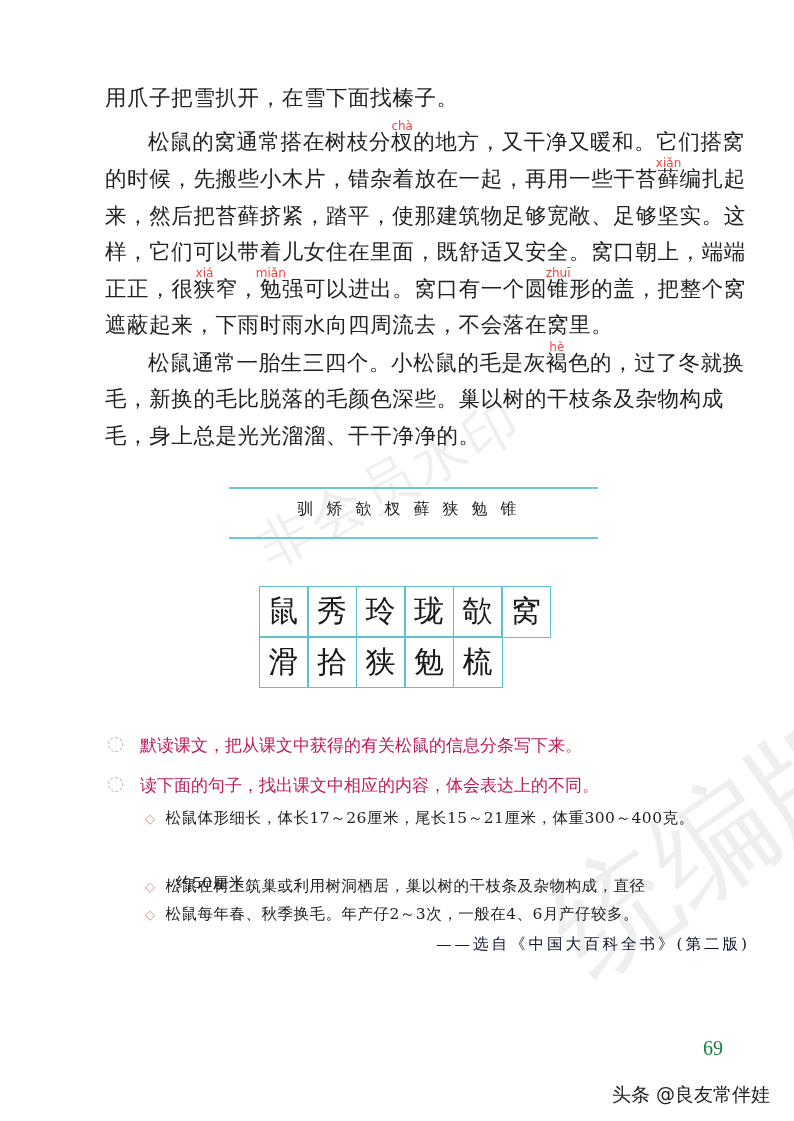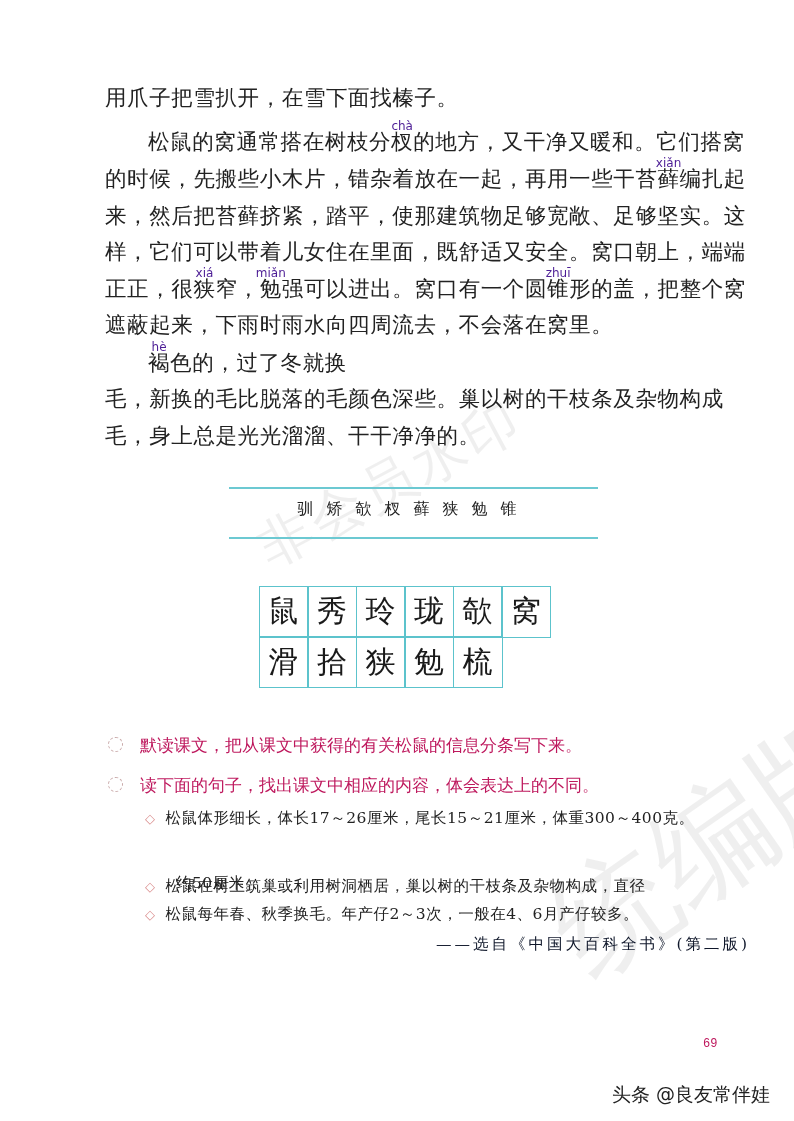--- a/index.html
+++ b/index.html
@@ -6,37 +6,37 @@
   body{width:794px;height:1121px;background:#ffffff;position:relative;overflow:hidden;
        font-family:"DejaVu Serif","Liberation Serif",serif;color:#222;}
   .watermark{position:absolute;color:#000;opacity:0.06;font-family:"DejaVu Sans",sans-serif;
        white-space:nowrap;pointer-events:none;}
   .wm1{left:245px;top:520px;font-size:54px;transform:rotate(-28deg);transform-origin:left top;letter-spacing:4px;}
   .wm2{left:520px;top:880px;font-size:120px;transform:rotate(-35deg);transform-origin:left top;}
   .para-line{position:absolute;left:105px;font-size:21.5px;line-height:24px;white-space:nowrap;letter-spacing:0.6px;}
   .indent{left:148px;text-align:right;}
   .ruby{position:relative;display:inline-block;}
   .ruby .py{position:absolute;left:50%;transform:translateX(-50%);top:-16px;font-size:12px;
-       font-family:"DejaVu Sans",sans-serif;color:#4c1d95;letter-spacing:0;}
+       font-family:"DejaVu Sans",sans-serif;color:#ef4444;letter-spacing:0;}
   .hline{position:absolute;left:229px;width:369px;height:2px;background:#6cc9d2;}
   .new-chars{position:absolute;left:229px;width:369px;top:499px;text-align:center;
        font-size:16px;letter-spacing:13px;font-family:"DejaVu Serif","Liberation Serif",serif;color:#222;}
   .grid{position:absolute;left:260px;top:587px;}
   .grid-row{display:flex;}
   .cell{width:48px;height:50px;border:1.5px solid #5cc3cc;margin-left:-1.5px;margin-top:-1.5px;
         display:flex;align-items:center;justify-content:center;font-size:30px;color:#1a1a1a;
         font-family:"DejaVu Serif","Liberation Serif",serif;box-sizing:content-box;}
   .task{position:absolute;left:108px;font-size:17px;white-space:nowrap;color:#be185d;}
   .task-icon{display:inline-block;width:13px;height:13px;border:1.5px dashed #c9a9a9;border-radius:50%;
         vertical-align:-1px;margin-right:17px;}
   .sub{position:absolute;left:145px;font-size:15.5px;white-space:nowrap;color:#222;letter-spacing:0.5px;}
   .diamond{display:inline-block;color:#d98a8a;font-size:13px;margin-right:10px;font-family:"DejaVu Sans",sans-serif;}
   .sub-cont{left:176px;}
   .source{position:absolute;left:436px;top:934px;font-size:15.5px;white-space:nowrap;letter-spacing:3px;color:#0f172a;}
-  .page-number{position:absolute;left:703px;top:1037px;font-size:12px;font-family:Liberation Mono, monospace;color:#be185d;}
+  .page-number{position:absolute;left:703px;top:1037px;font-size:20px;font-family:Liberation Serif, serif;color:#15803d;}
   .credit{position:absolute;left:612px;top:1082px;font-size:19px;font-family:"DejaVu Sans",sans-serif;color:#222;}
 </style>
 </head>
 <body>
 
 <div class="watermark wm1">非会员水印</div>
 <div class="watermark wm2">统编版</div>
 
 <div>
   <div class="para-line" style="top:86px">
@@ -54,21 +54,21 @@
   <div class="para-line" style="top:240px">
     <span>样，它们可以带着儿女住在里面，既舒适又安全。窝口朝上，端端</span>
   </div>
   <div class="para-line" style="top:277px">
     <span>正正，很</span><span class="ruby"><span class="py">xiá</span><span>狭</span></span><span>窄，</span><span class="ruby"><span class="py">miǎn</span><span>勉</span></span><span>强可以进出。窝口有一个圆</span><span class="ruby"><span class="py">zhuī</span><span>锥</span></span><span>形的盖，把整个窝</span>
   </div>
   <div class="para-line" style="top:313px">
     <span>遮蔽起来，下雨时雨水向四周流去，不会落在窝里。</span>
   </div>
   <div class="para-line indent" style="top:351px">
-    <span class="ruby"><span class="py">hè</span><span>褐</span></span><span>色的，过了冬就换</span>
+    <span>松鼠通常一胎生三四个。小松鼠的毛是灰</span><span class="ruby"><span class="py">hè</span><span>褐</span></span><span>色的，过了冬就换</span>
   </div>
   <div class="para-line" style="top:387px">
     <span>毛，新换的毛比脱落的毛颜色深些。巢以树的干枝条及杂物构成</span>
   </div>
   <div class="para-line" style="top:424px">
     <span>毛，身上总是光光溜溜、干干净净的。</span>
   </div>
 </div>
 
 <div class="hline" style="top:487px"></div>

